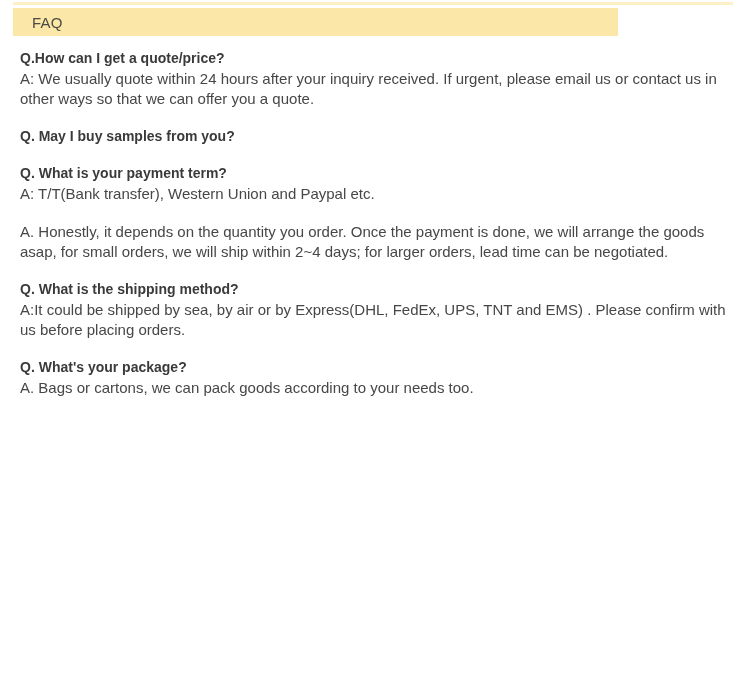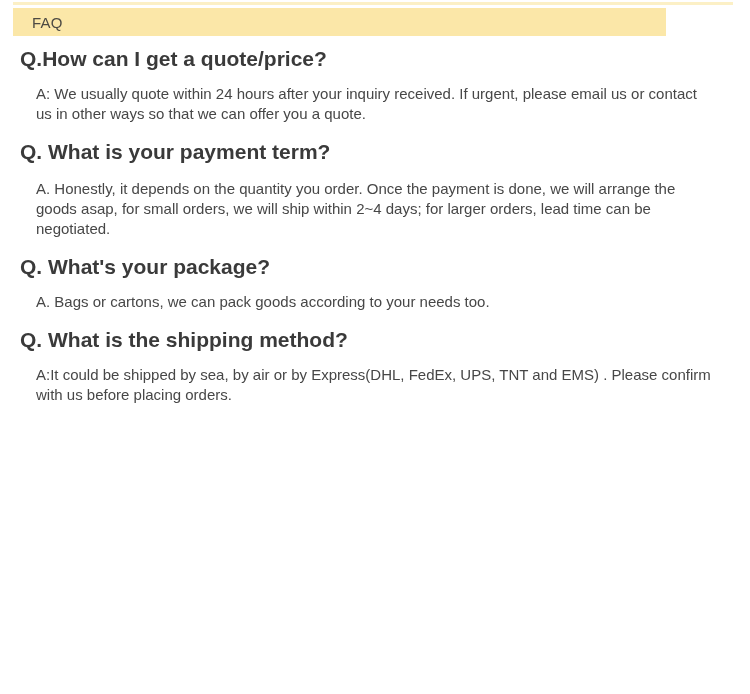--- a/index.html
+++ b/index.html
@@ -19,21 +19,21 @@
     left: 13px;
     top: 2px;
     width: 720px;
     height: 3px;
     background: #fcf0c6;
   }
   .faq-header-bar {
     position: absolute;
     left: 13px;
     top: 8px;
-    width: 653px;
+    width: 605px;
     height: 28px;
     background: #fbe7a8;
     display: flex;
     align-items: center;
   }
   .faq-title {
     padding-left: 19px;
     font-size: 15px;
     color: #4d4a43;
     letter-spacing: 0.2px;
@@ -43,70 +43,72 @@
     top: 36px;
     left: 0;
     width: 750px;
     padding: 13px 20px 0 20px;
     box-sizing: border-box;
   }
   .faq-item {
     margin-bottom: 18px;
   }
   .faq-question {
-    font-size: 21px;
+    font-size: 14px;
     font-weight: bold;
     color: #3a3a3a;
     line-height: 19px;
     margin: 0 0 1px 0;
   }
   .faq-answer {
     font-size: 15px;
     color: #474747;
     line-height: 20px;
-    margin: 16px;
+    margin: 0;
   }
 </style>
 </head>
 <body>
 
 <div class="top-strip"></div>
 
 <div class="faq-header-bar">
   <span class="faq-title">FAQ</span>
 </div>
 
 <div class="faq-list">
 
   <div class="faq-item">
     <p class="faq-question">Q.How can I get a quote/price?</p>
     <p class="faq-answer">A: We usually quote within 24 hours after your inquiry received. If urgent, please email us or contact us in other ways so that we can offer you a quote.</p>
   </div>
 
 
   <div class="faq-item">
+    <p class="faq-question">Q. May I buy samples from you?</p>
   </div>
 
   <div class="faq-item">
   </div>
 
   <div class="faq-item">
     <p class="faq-question">Q. What is your payment term?</p>
+    <p class="faq-answer">A: T/T(Bank transfer), Western Union and Paypal etc.</p>
   </div>
 
   <div class="faq-item">
     <p class="faq-answer">A. Honestly, it depends on the quantity you order. Once the payment is done, we will arrange the goods asap, for small orders, we will ship within 2~4 days; for larger orders, lead time can be negotiated.</p>
+  </div>
+
+  <div class="faq-item">
+    <p class="faq-question">Q. What is the shipping method?</p>
+    <p class="faq-answer">A:It could be shipped by sea, by air or by Express(DHL, FedEx, UPS, TNT and EMS) . Please confirm with us before placing orders.</p>
   </div>
 
   <div class="faq-item">
     <p class="faq-question">Q. What's your package?</p>
     <p class="faq-answer">A. Bags or cartons, we can pack goods according to your needs too.</p>
   </div>
 
   <div class="faq-item">
-    <p class="faq-question">Q. What is the shipping method?</p>
-    <p class="faq-answer">A:It could be shipped by sea, by air or by Express(DHL, FedEx, UPS, TNT and EMS) . Please confirm with us before placing orders.</p>
-  </div>
-
-  <div class="faq-item">
   </div>
 
 </div>
 
 </body></html>

